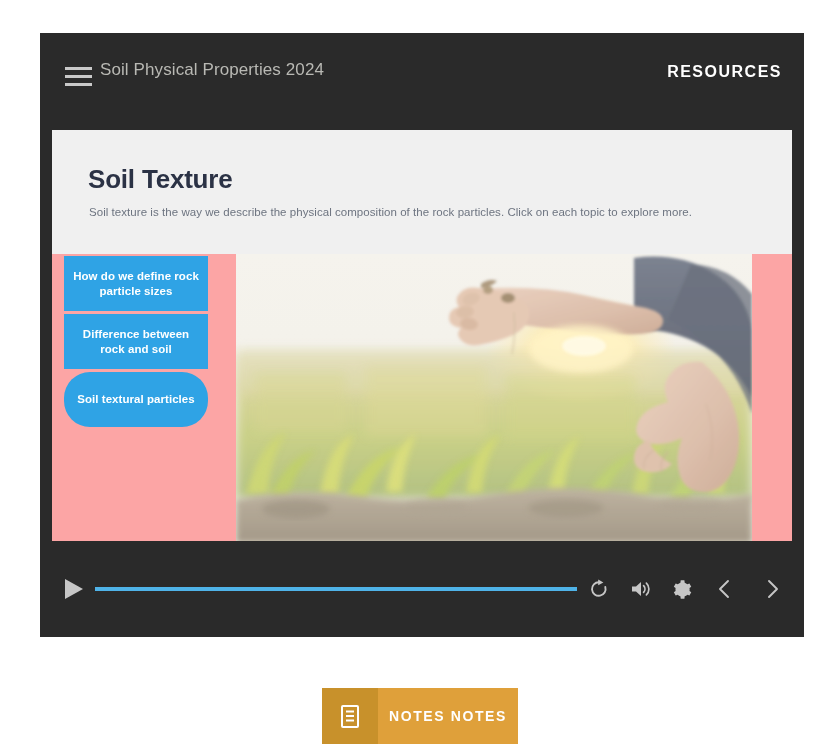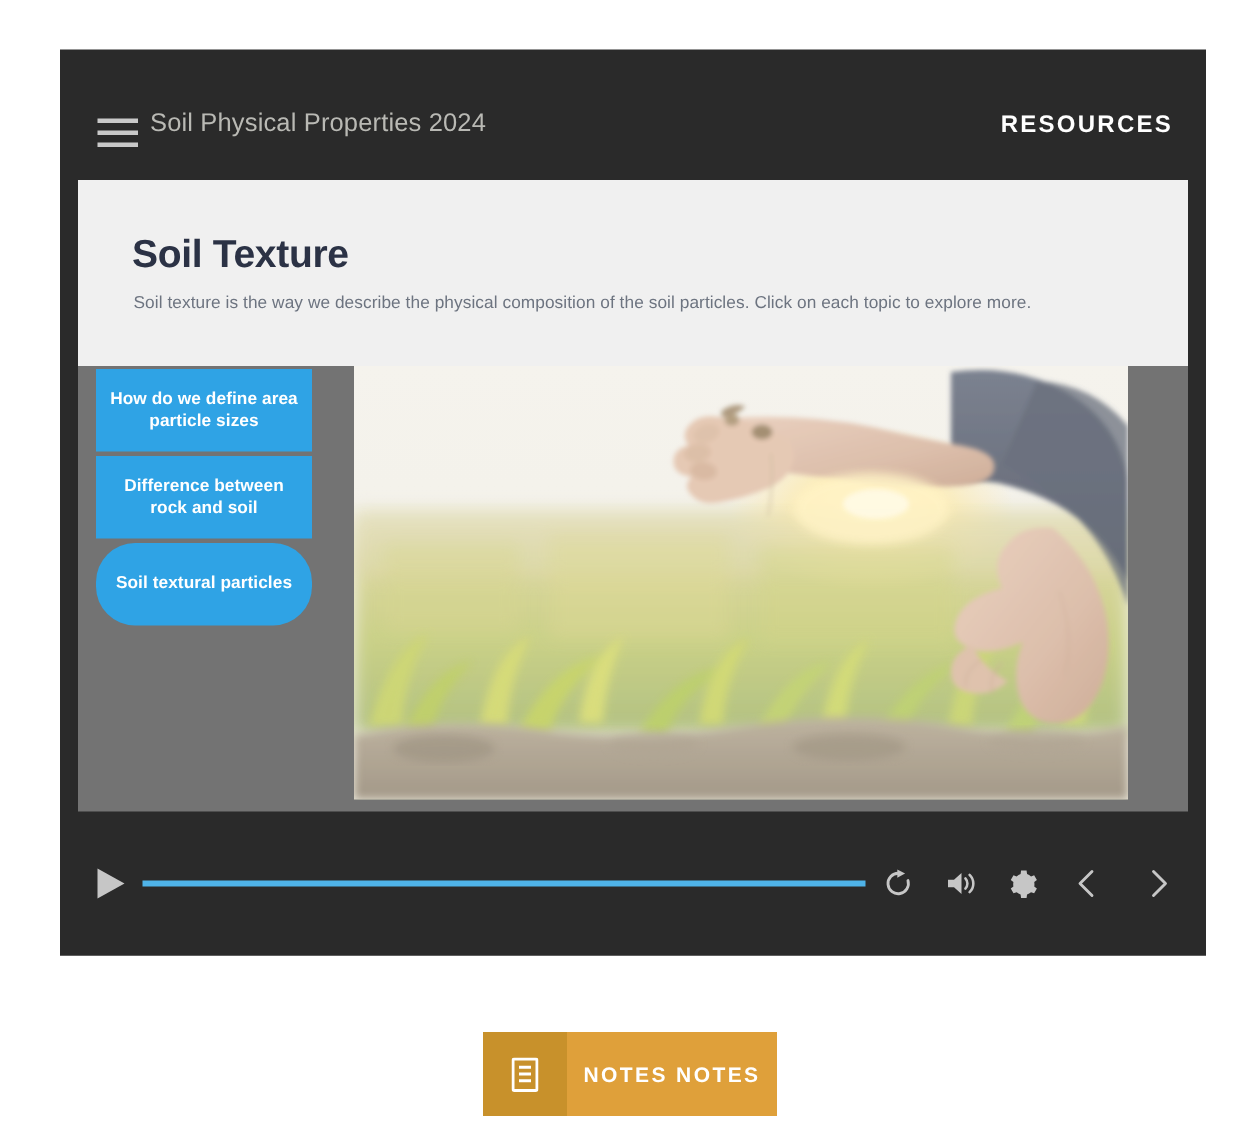--- a/index.html
+++ b/index.html
@@ -21,21 +21,21 @@
     top: 33px;
     width: 764px;
     height: 604px;
     background: #2a2a2a;
   }
 
   
   #top-bar {
     position: absolute;
     left: 0;
-    top: 16px;
+    top: 4px;
     width: 764px;
     height: 82px;
     background: #2a2a2a;
   }
   #hamburger-button {
     position: absolute;
     left: 23px;
     top: 25px;
     width: 32px;
     height: 28px;
@@ -75,24 +75,24 @@
     color: #ffffff;
     cursor: pointer;
     text-decoration: none;
     font-family: "Liberation Sans", sans-serif;
   }
 
   
   #slide-stage {
     position: absolute;
     left: 12px;
-    top: 87px;
+    top: 97px;
     width: 740px;
     height: 480px;
-    background: #737373;
+    background: #fca5a5;
     overflow: hidden;
   }
   #slide-header {
     position: absolute;
     left: 0;
     top: 0;
     width: 740px;
     height: 124px;
     background: #f0f0f0;
     box-sizing: border-box;
@@ -250,21 +250,21 @@
       <span></span>
     </div>
     <div id="course-title">Soil Physical Properties 2024</div>
     <div id="resources-link">RESOURCES</div>
   </div>
 
   <div id="slide-stage">
 
     <div id="slide-header">
       <div id="slide-title">Soil Texture</div>
-      <div id="slide-subtitle">Soil texture is the way we describe the physical composition of the soil particles. Click on each topic to explore more.</div>
+      <div id="slide-subtitle">Soil texture is the way we describe the physical composition of the rock particles. Click on each topic to explore more.</div>
     </div>
 
     <div id="slide-photo">
       <svg width="516" height="289" viewBox="0 0 516 289" xmlns="http://www.w3.org/2000/svg">
         <defs>
           <linearGradient id="skyGrad" x1="0" y1="0" x2="0" y2="1">
             <stop offset="0%" stop-color="#f4f3f0"></stop>
             <stop offset="55%" stop-color="#f2f1ec"></stop>
             <stop offset="100%" stop-color="#eceadf"></stop>
           </linearGradient>
@@ -364,21 +364,21 @@
           <path d="M470 150 q10 28 4 56" stroke="#c9aa96" stroke-width="1.4" fill="none" opacity="0.55"></path>
         </g>
 
         <ellipse cx="345" cy="95" rx="52" ry="24" fill="#fff3c4" opacity="0.85" filter="url(#blurSoft)"></ellipse>
         <ellipse cx="348" cy="92" rx="22" ry="10" fill="#fffbe6" opacity="0.95" filter="url(#blurLight)"></ellipse>
         <rect x="0" y="0" width="516" height="289" fill="#fff7d8" opacity="0.10"></rect>
       </svg>
     </div>
 
     <div id="topic-list">
-      <div class="topic-button">How do we define area particle sizes</div>
+      <div class="topic-button">How do we define rock particle sizes</div>
       <div class="topic-button">Difference between rock and soil</div>
       <div class="topic-button">Soil textural particles</div>
     </div>
   </div>
 
   <div id="control-bar">
 
     <div id="play-button">
       <svg width="26" height="26" viewBox="0 0 26 26">
         <polygon points="5,3 23,13 5,23" fill="#c6c6c6"></polygon>

